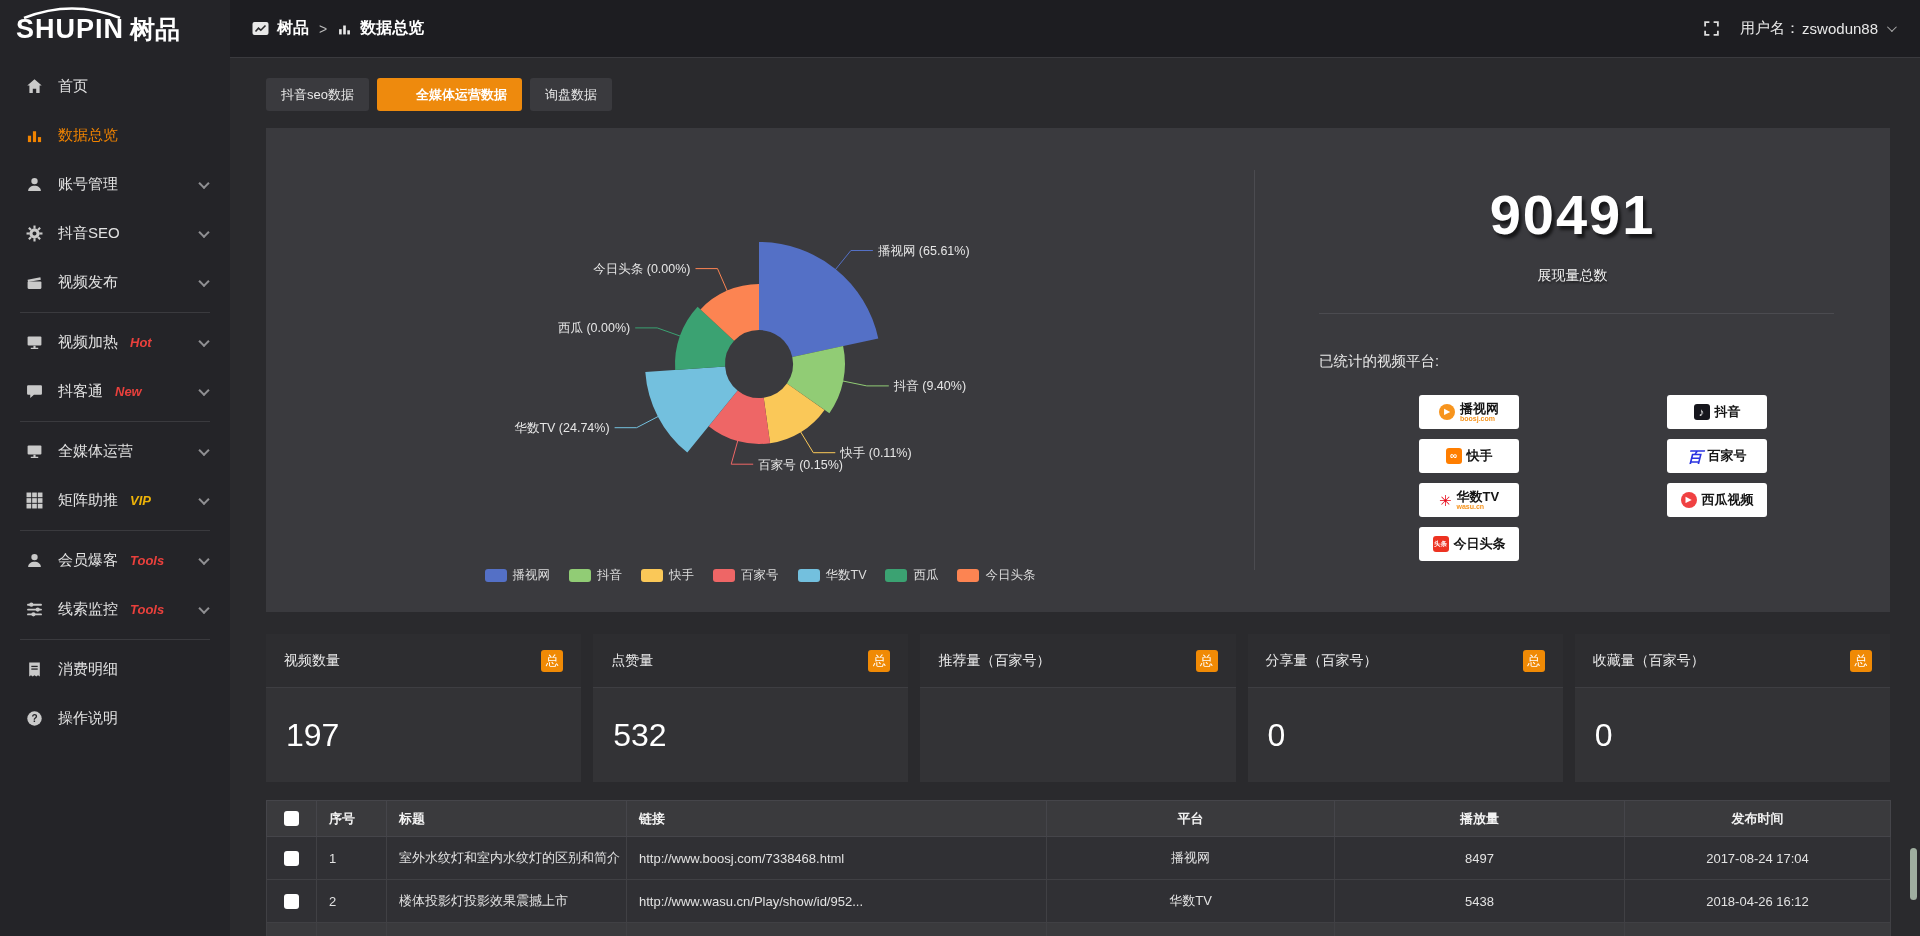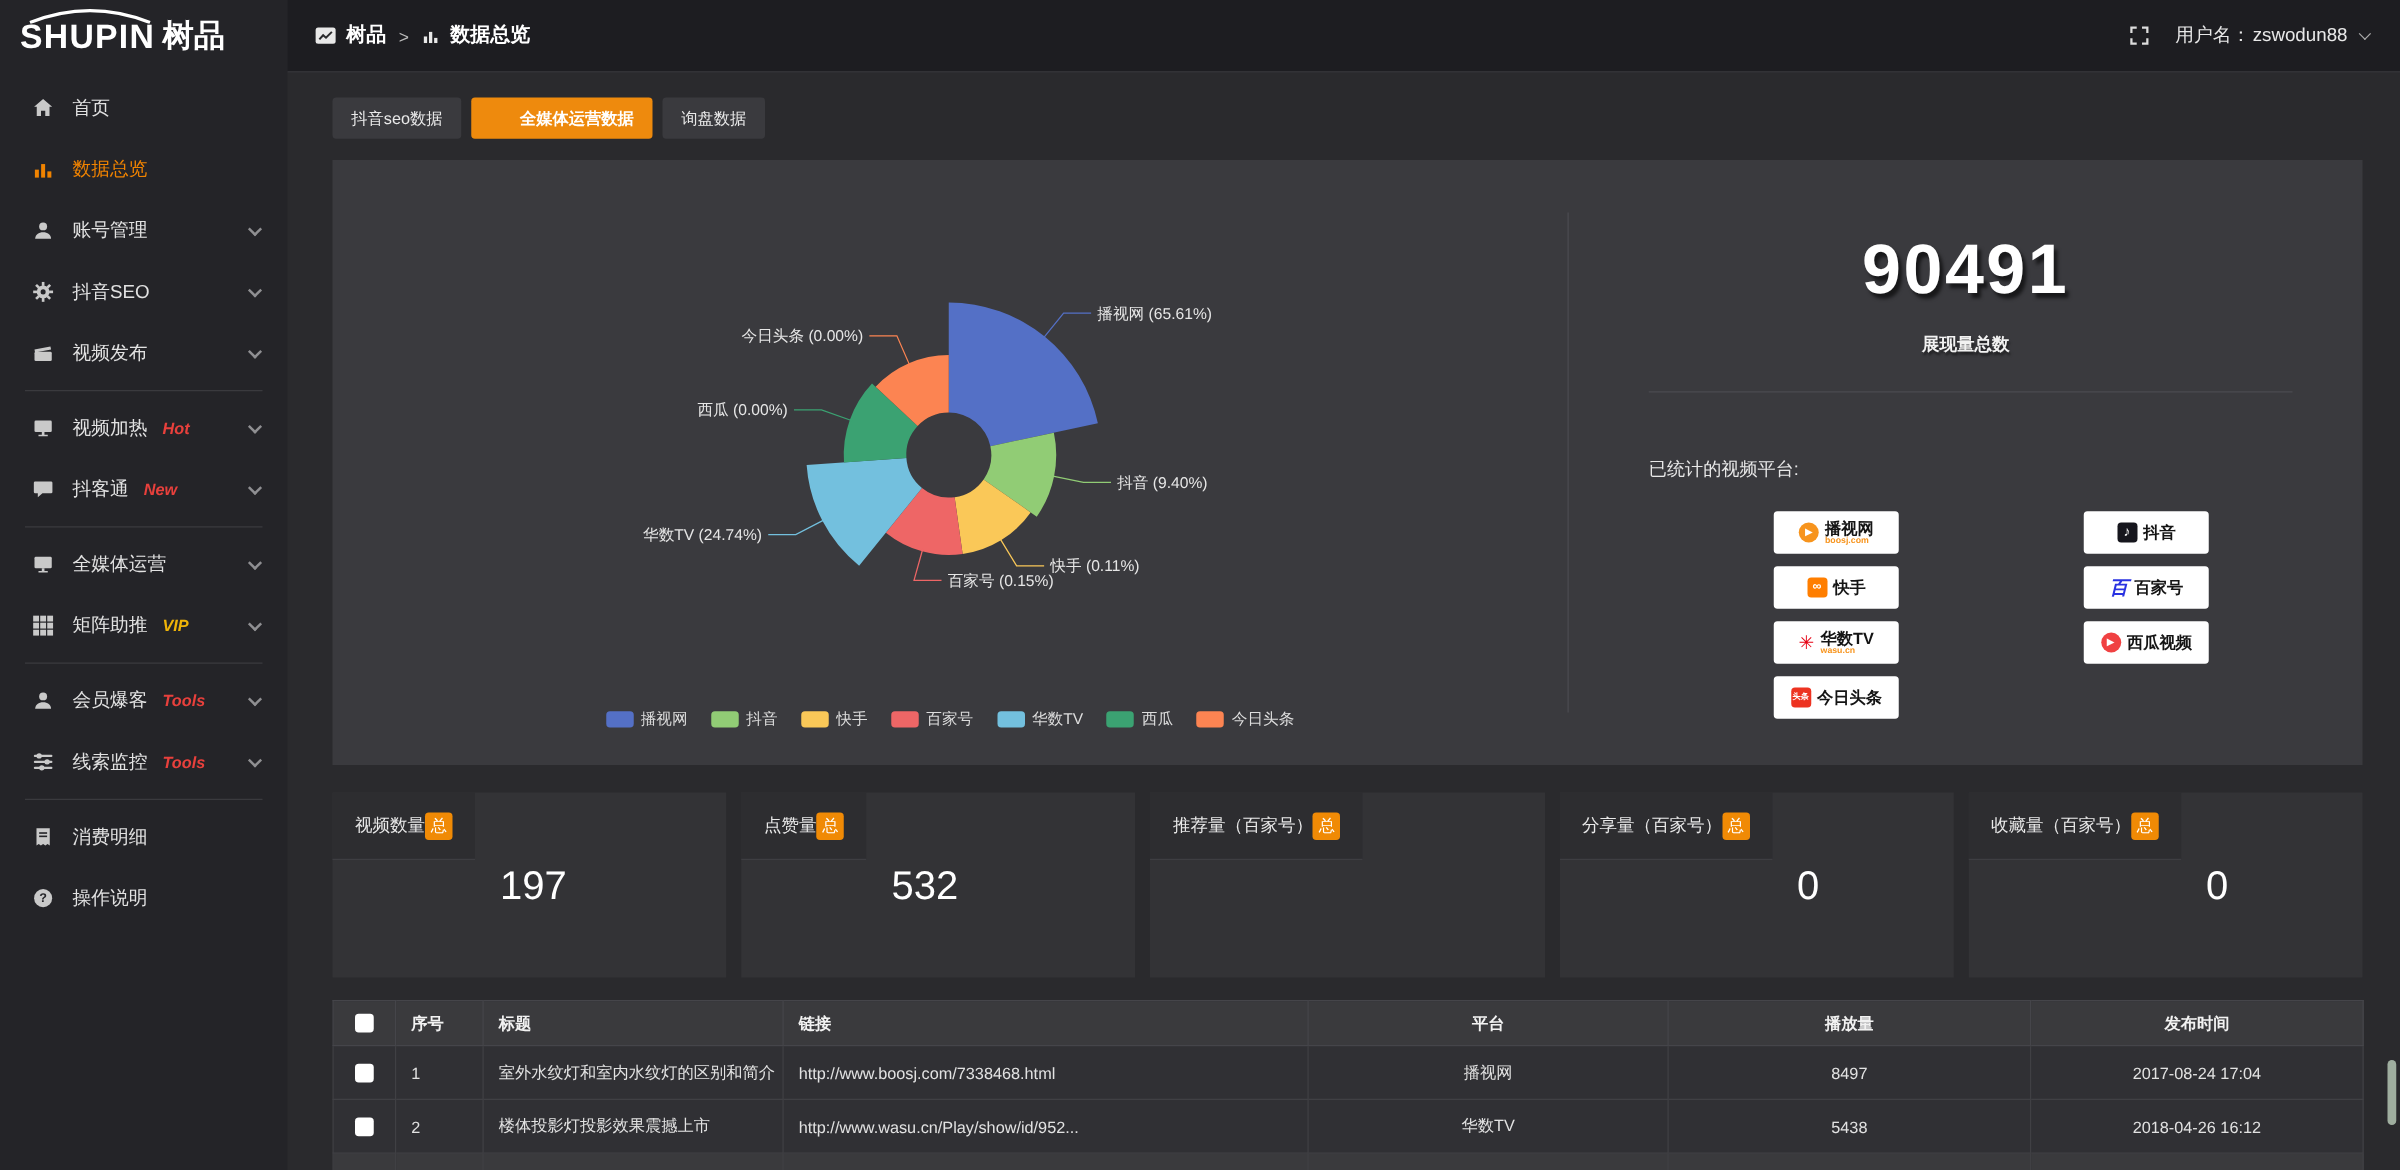--- a/index.html
+++ b/index.html
@@ -48,36 +48,36 @@
   
   .panel{background:#3a3a3e;height:484px;display:flex;margin-bottom:22px;}
   .chart-left{width:988px;position:relative;flex:0 0 auto;}
   .legend{position:absolute;left:0;right:0;bottom:28px;display:flex;justify-content:center;gap:19px;}
   .lg-item{display:flex;align-items:center;gap:6px;cursor:pointer;}
   .lg-swatch{width:22px;height:13px;border-radius:3px;display:inline-block;}
   .lg-label{color:#ddd;font-size:12.5px;}
   .vdivider{width:1px;background:#4b4b50;margin:42px 0;flex:0 0 auto;}
   .chart-right{flex:1;padding-top:54px;}
   .big-number{text-align:center;color:#fff;font-size:56px;font-weight:bold;letter-spacing:2px;text-shadow:3px 4px 3px rgba(0,0,0,0.6);}
-  .big-label{text-align:center;color:#f2f2f2;font-size:14px;font-weight:bold;margin-top:20px;text-shadow:1px 2px 2px rgba(0,0,0,0.5);}
+  .big-label{text-align:center;color:#f2f2f2;font-size:14px;font-weight:normal;margin-top:20px;text-shadow:1px 2px 2px rgba(0,0,0,0.5);}
   .r-divider{border:none;border-top:1px solid #4b4b50;margin:28px 56px 0 64px;}
-  .plat-title{color:#e8e8e8;font-size:14.5px;margin:52px 0 0 64px;}
+  .plat-title{color:#e8e8e8;font-size:14.5px;margin:38px 0 0 64px;}
   .plat-grid{display:flex;gap:148px;margin:24px 0 0 164px;}
   .pcol{display:flex;flex-direction:column;}
   .pbadge{background:#fff;border-radius:3px;height:34px;min-width:100px;display:flex;align-items:center;justify-content:center;gap:5px;padding:0 9px;margin-bottom:10px;cursor:default;}
   .pi-circle{width:16px;height:16px;border-radius:50%;display:flex;align-items:center;justify-content:center;color:#fff;font-size:8px;line-height:1;flex:0 0 auto;}
   .pi-square{width:16px;height:16px;border-radius:3px;display:flex;align-items:center;justify-content:center;color:#fff;font-weight:bold;line-height:1;flex:0 0 auto;}
   .pi-char{font-weight:bold;font-size:15px;line-height:1;flex:0 0 auto;}
   .pb-text{display:flex;flex-direction:column;align-items:flex-start;line-height:1;}
   .pb-name{color:#141414;font-weight:bold;font-size:13px;line-height:1.05;}
   .pb-sub{font-size:7px;color:#f7941d;font-weight:bold;}
 
   
   .cards{display:flex;gap:12px;height:148px;margin-bottom:18px;}
-  .card{flex:1;background:#333336;display:flex;flex-direction:row;}
+  .card{flex:1;background:#333336;display:flex;flex-direction:column;}
   .card-head{height:54px;background:#2d2d30;border-bottom:1px solid #3e3e42;display:flex;align-items:center;padding:0 18px;flex:0 0 auto;}
   .card-label{color:#e9e9e9;font-size:14px;}
   .card-badge{margin-left:auto;width:22px;height:22px;background:#f08a05;border-radius:3px;color:#fff;font-size:13px;display:flex;align-items:center;justify-content:center;}
   .card-body{flex:1;display:flex;align-items:center;padding:0 20px;}
   .card-value{color:#fff;font-size:32px;}
 
   
   table.grid{width:100%;border-collapse:collapse;table-layout:fixed;}
   table.grid th{background:#3a3a3d;color:#f2f2f2;font-size:13px;font-weight:bold;height:36px;border:1px solid #45454a;padding:0 12px;}
   table.grid td{background:#303034;color:#e2e2e2;font-size:13px;height:43px;border:1px solid #404044;padding:0 12px;}

